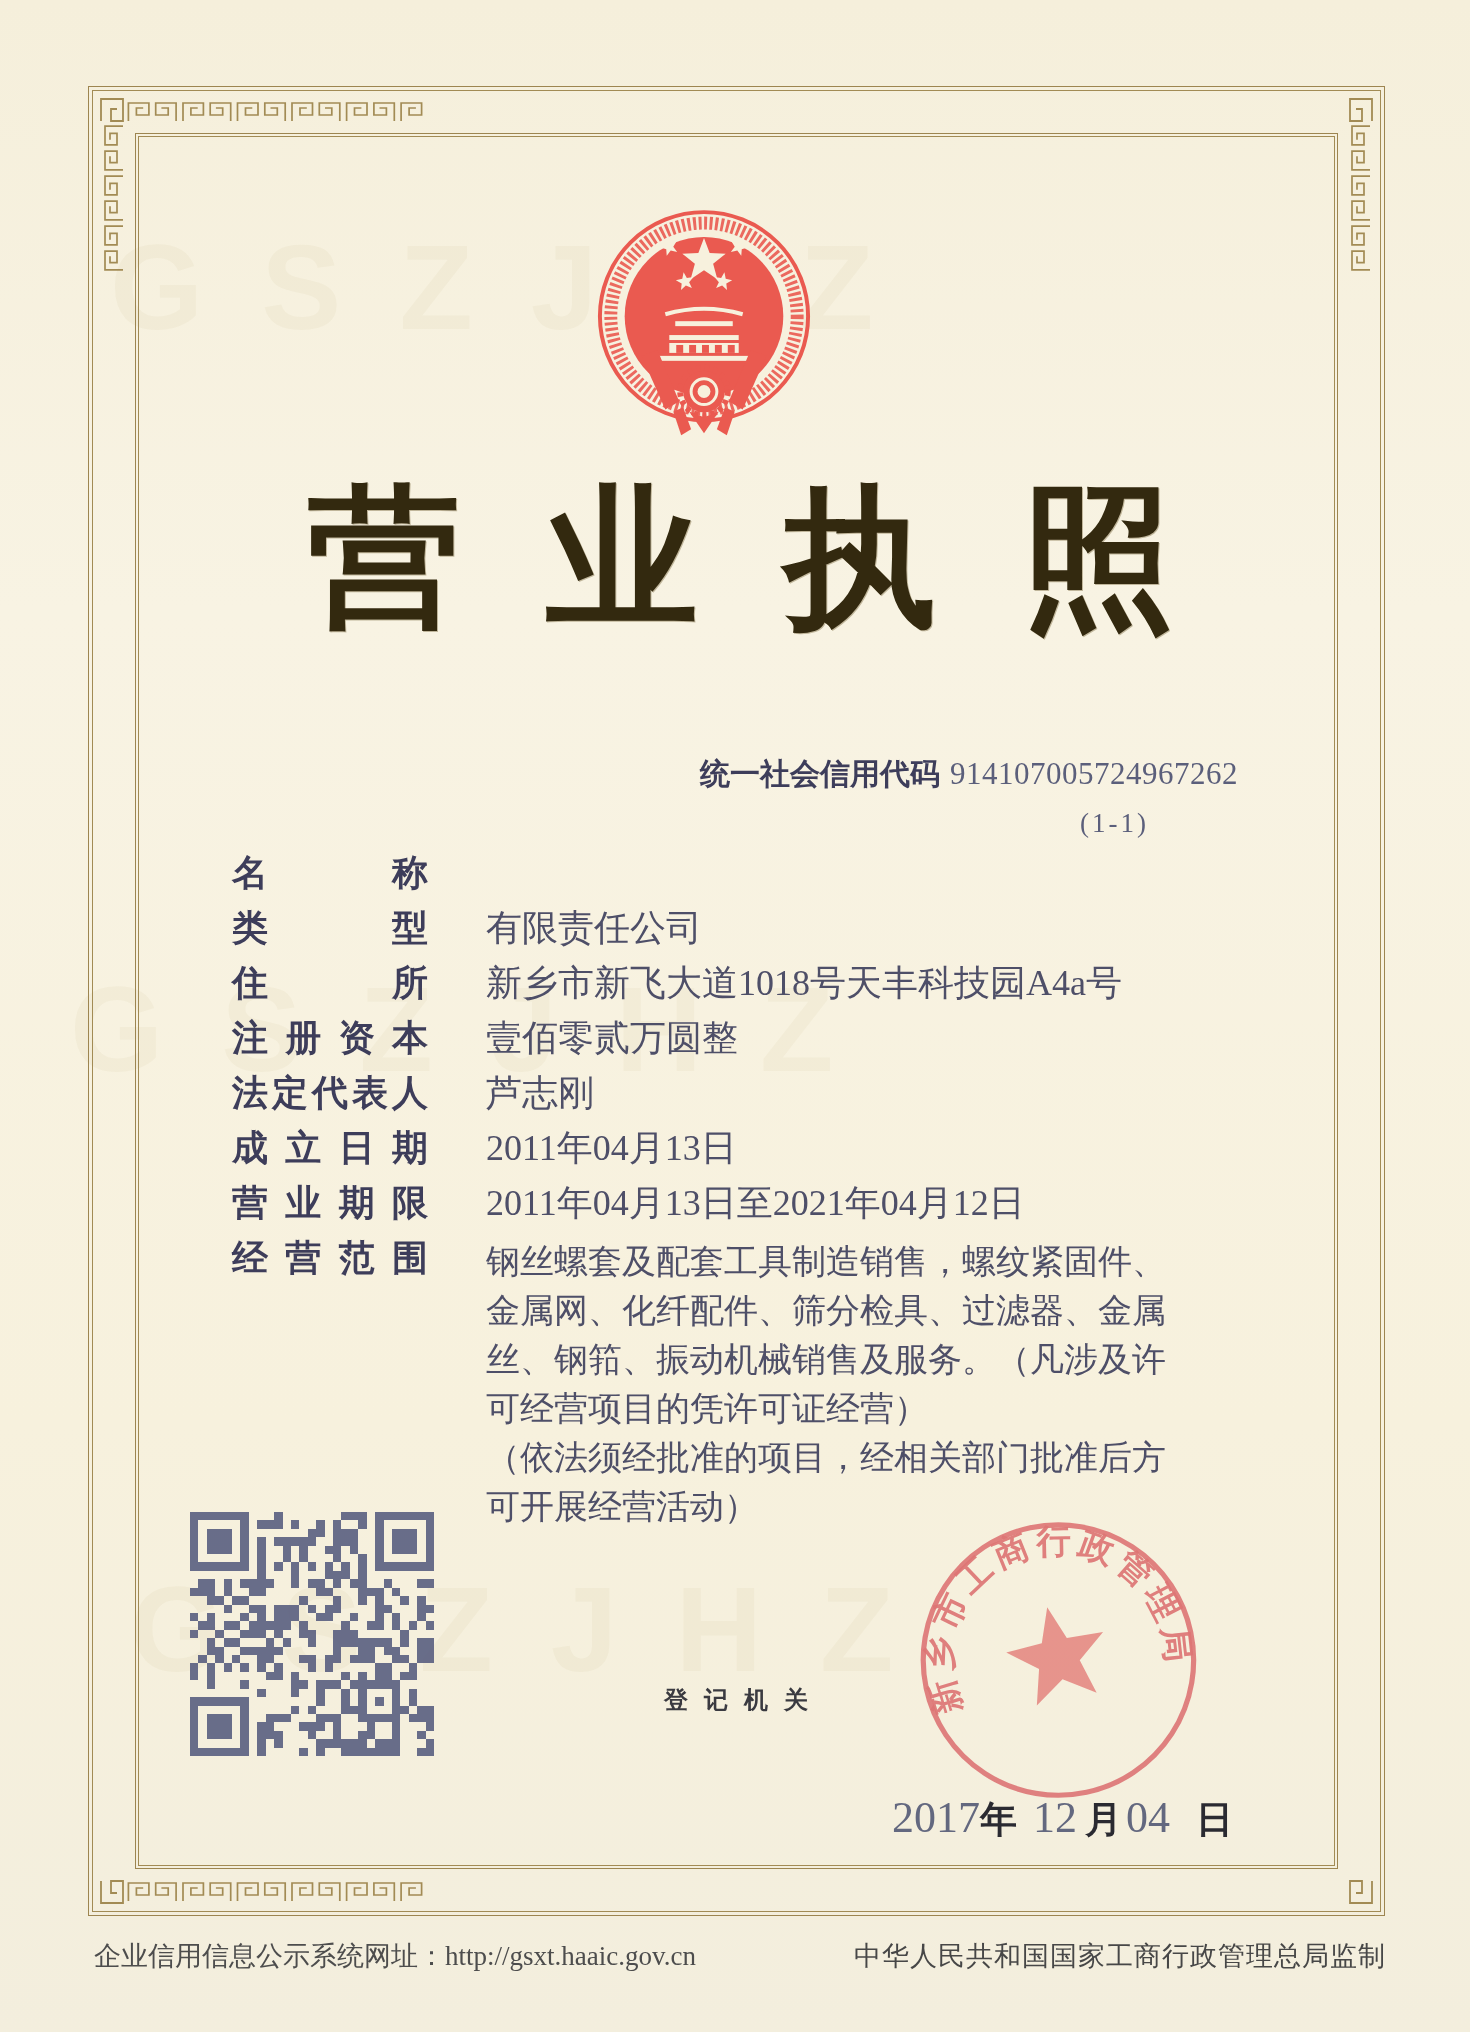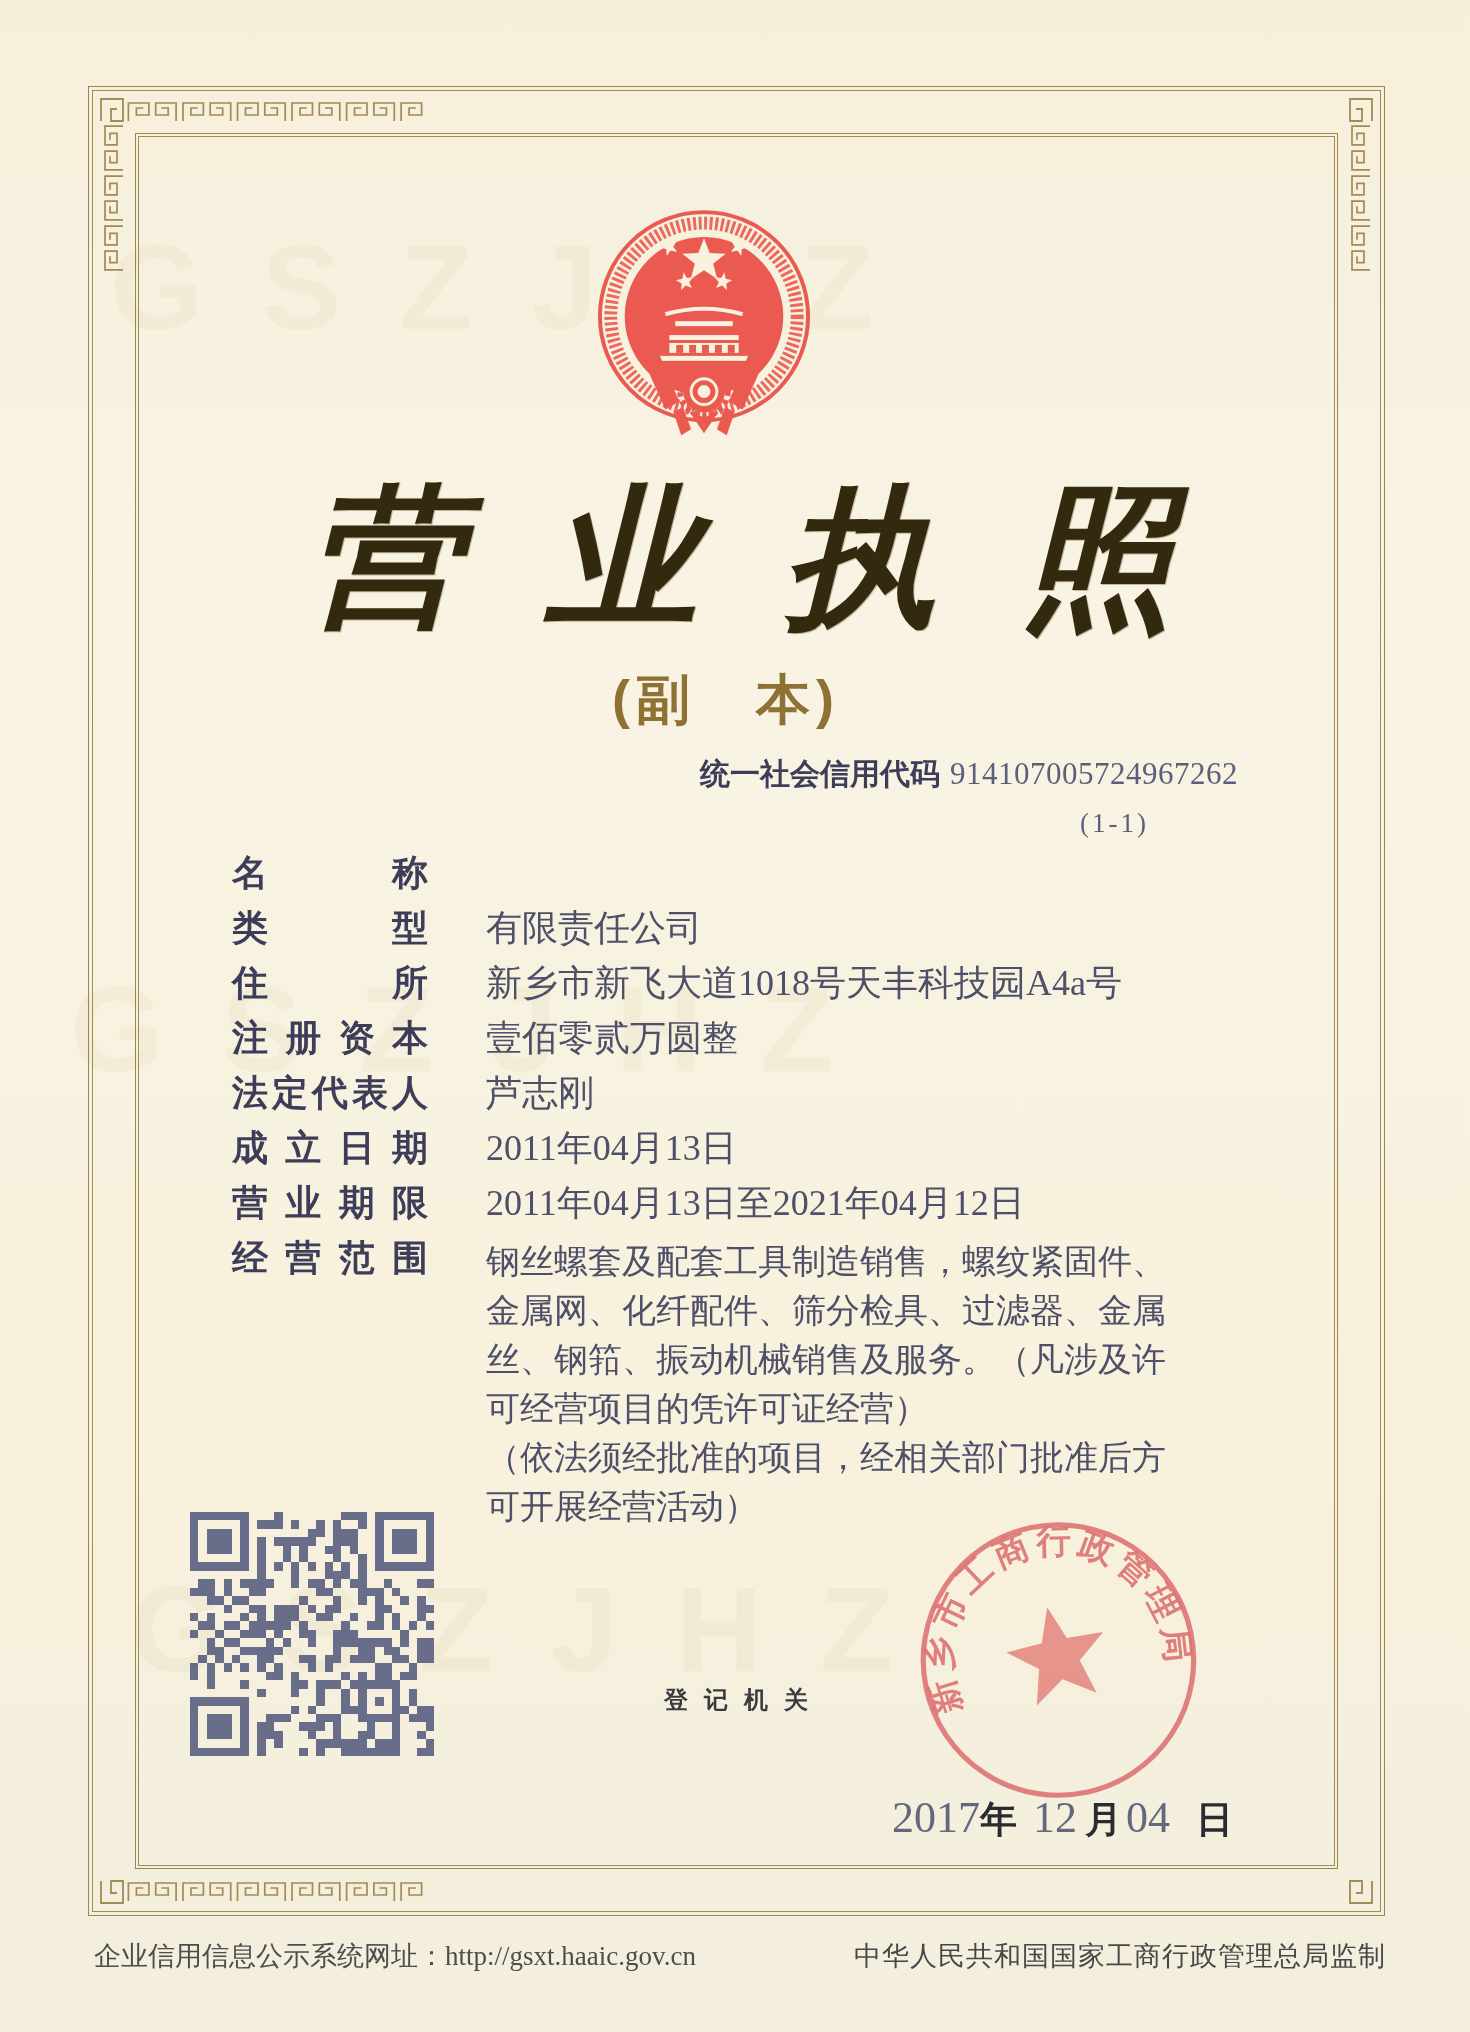--- a/index.html
+++ b/index.html
@@ -21,21 +21,21 @@
   .c-tl{left:5px;top:5px;} .c-tr{right:5px;top:5px;transform:scaleX(-1);}
   .c-bl{left:5px;bottom:5px;transform:scaleY(-1);} .c-br{right:5px;bottom:5px;transform:scale(-1,-1);}
   
   .wm{position:absolute;font-size:120px;font-weight:bold;letter-spacing:58px;
       color:rgba(163,138,74,0.055);white-space:nowrap;}
   
   .emblem{position:absolute;left:590px;top:196px;width:228px;height:292px;}
   
   .title{position:absolute;left:308px;top:478px;font-size:152px;font-weight:bold;
          color:#33290f;letter-spacing:86px;white-space:nowrap;line-height:1.05;
-         text-shadow:1px 1px 0 rgba(90,70,20,.35);font-style:italic;}
+         text-shadow:1px 1px 0 rgba(90,70,20,.35);}
   .subtitle{position:absolute;left:612px;top:664px;font-size:54px;font-weight:bold;
             color:#8d7233;letter-spacing:6px;white-space:nowrap;}
   
   .credit{position:absolute;left:700px;top:754px;white-space:nowrap;}
   .credit .lab{font-size:30px;font-weight:bold;color:#3d3d5a;}
   .credit .code{font-size:31px;font-family:"Liberation Serif","DejaVu Serif",serif;
                 color:#5b5f7b;margin-left:10px;letter-spacing:0.5px;text-align:right;}
   .pageno{position:absolute;left:1080px;top:808px;font-size:27px;letter-spacing:3px;
           font-family:"Liberation Serif","DejaVu Serif",serif;color:#5b5f7b;}
   
@@ -128,21 +128,20 @@
     <circle cx="115" cy="196" r="13" fill="none" stroke="#f7f1dd" stroke-width="3"></circle>
     <circle cx="115" cy="196" r="6.5" fill="#f7f1dd"></circle>
     <path d="M52,160 L76,214 L90,206 L68,154 Z" fill="#ea5a50"></path>
     <path d="M178,160 L154,214 L140,206 L162,154 Z" fill="#ea5a50"></path>
     <path d="M84,216 L92,240 L102,234 L94,212 Z" fill="#ea5a50"></path>
     <path d="M146,216 L138,240 L128,234 L136,212 Z" fill="#ea5a50"></path>
     <path d="M100,216 L115,238 L130,216 L115,222 Z" fill="#ea5a50"></path>
   </svg>
 
   <div class="title">营业执照</div>
-  <div class="subtitle">(副　本)</div>
 
   <div class="credit">
     <span class="lab">统一社会信用代码</span><span class="code">914107005724967262</span>
   </div>
   <div class="pageno">(1-1)</div>
 
   <div class="fields">
     <div class="row">
       <div class="lbl">名称</div>
     </div>

